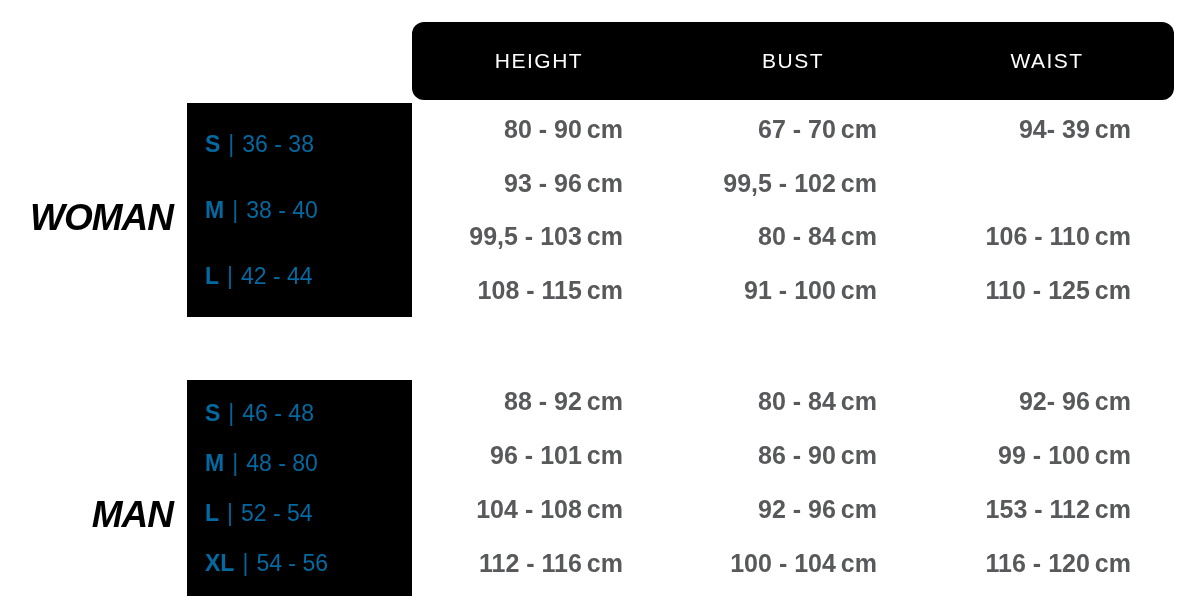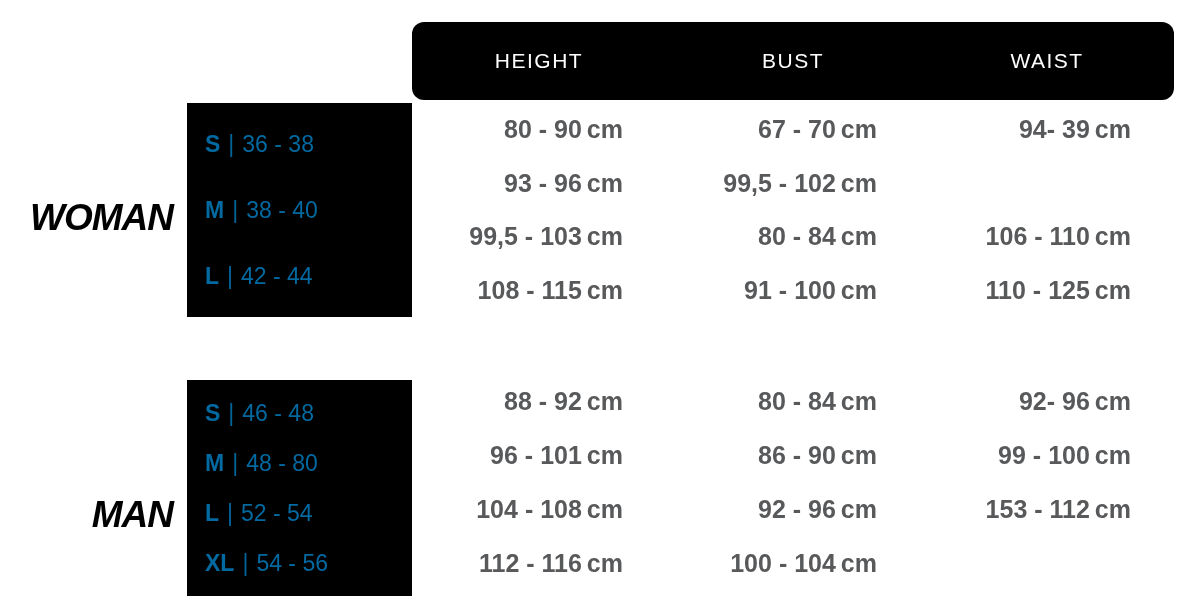--- a/index.html
+++ b/index.html
@@ -162,16 +162,17 @@
       <div class="value-cell"><span class="num">99 - 100</span><span class="unit">cm</span></div>
     </div>
     <div class="value-row">
       <div class="value-cell"><span class="num">104 - 108</span><span class="unit">cm</span></div>
       <div class="value-cell"><span class="num">92 - 96</span><span class="unit">cm</span></div>
       <div class="value-cell"><span class="num">153 - 112</span><span class="unit">cm</span></div>
     </div>
     <div class="value-row">
       <div class="value-cell"><span class="num">112 - 116</span><span class="unit">cm</span></div>
       <div class="value-cell"><span class="num">100 - 104</span><span class="unit">cm</span></div>
+      <div class="value-cell"><span class="num">116 - 120</span><span class="unit">cm</span></div>
     </div>
   </div>
 
 </div>
 
 </body></html>

